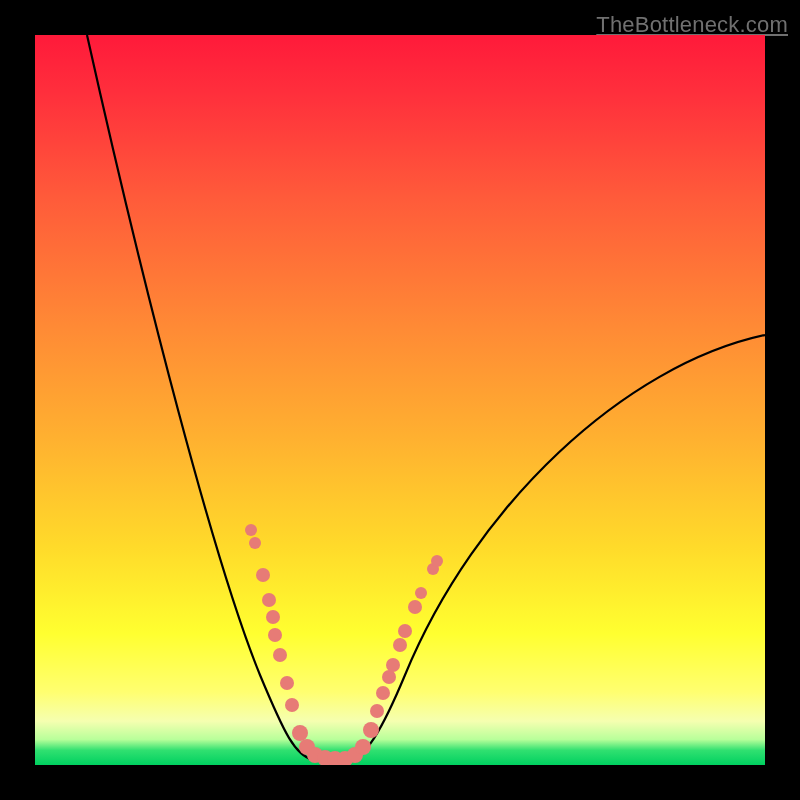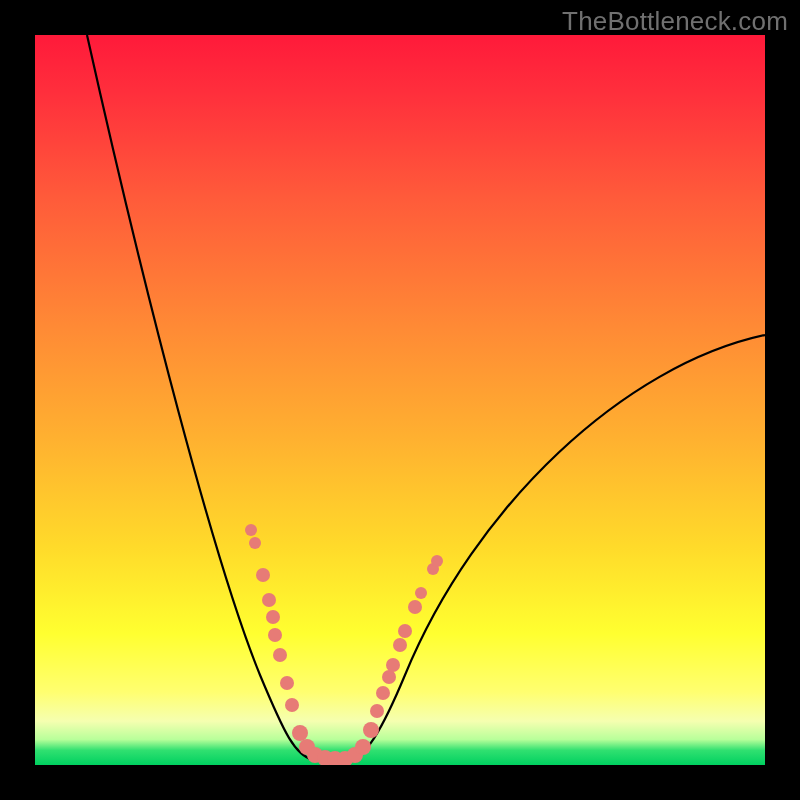--- a/index.html
+++ b/index.html
@@ -44,26 +44,27 @@
   }
   .curve-svg {
     position: absolute;
     left: 0;
     top: 0;
     width: 730px;
     height: 730px;
   }
   .watermark {
     position: absolute;
-    top: 6px;
+    top: 12px;
     right: 12px;
     color: #707070;
-    font-size: 26px;
+    font-size: 22px;
     font-weight: 500;
     letter-spacing: 0.2px;
+    text-decoration: underline;
   }
 </style>
 </head>
 <body>
 
 <div class="frame">
   <div class="watermark">TheBottleneck.com</div>
 
   <div class="plot-area">
     <svg class="curve-svg" viewBox="0 0 730 730">

